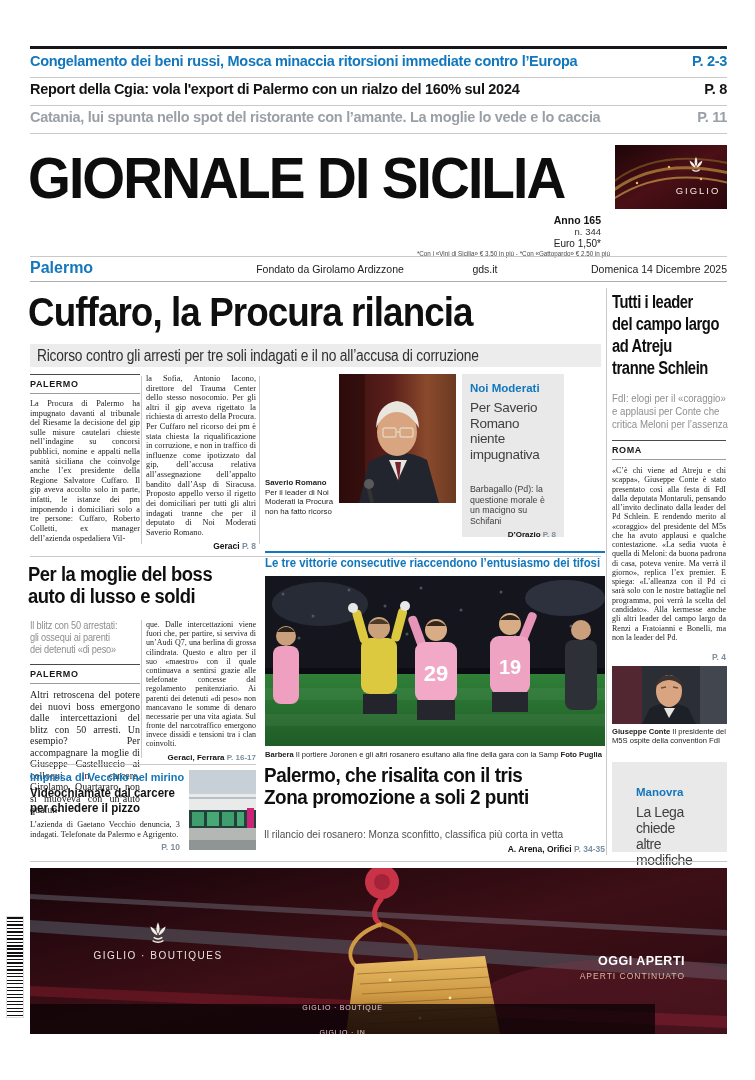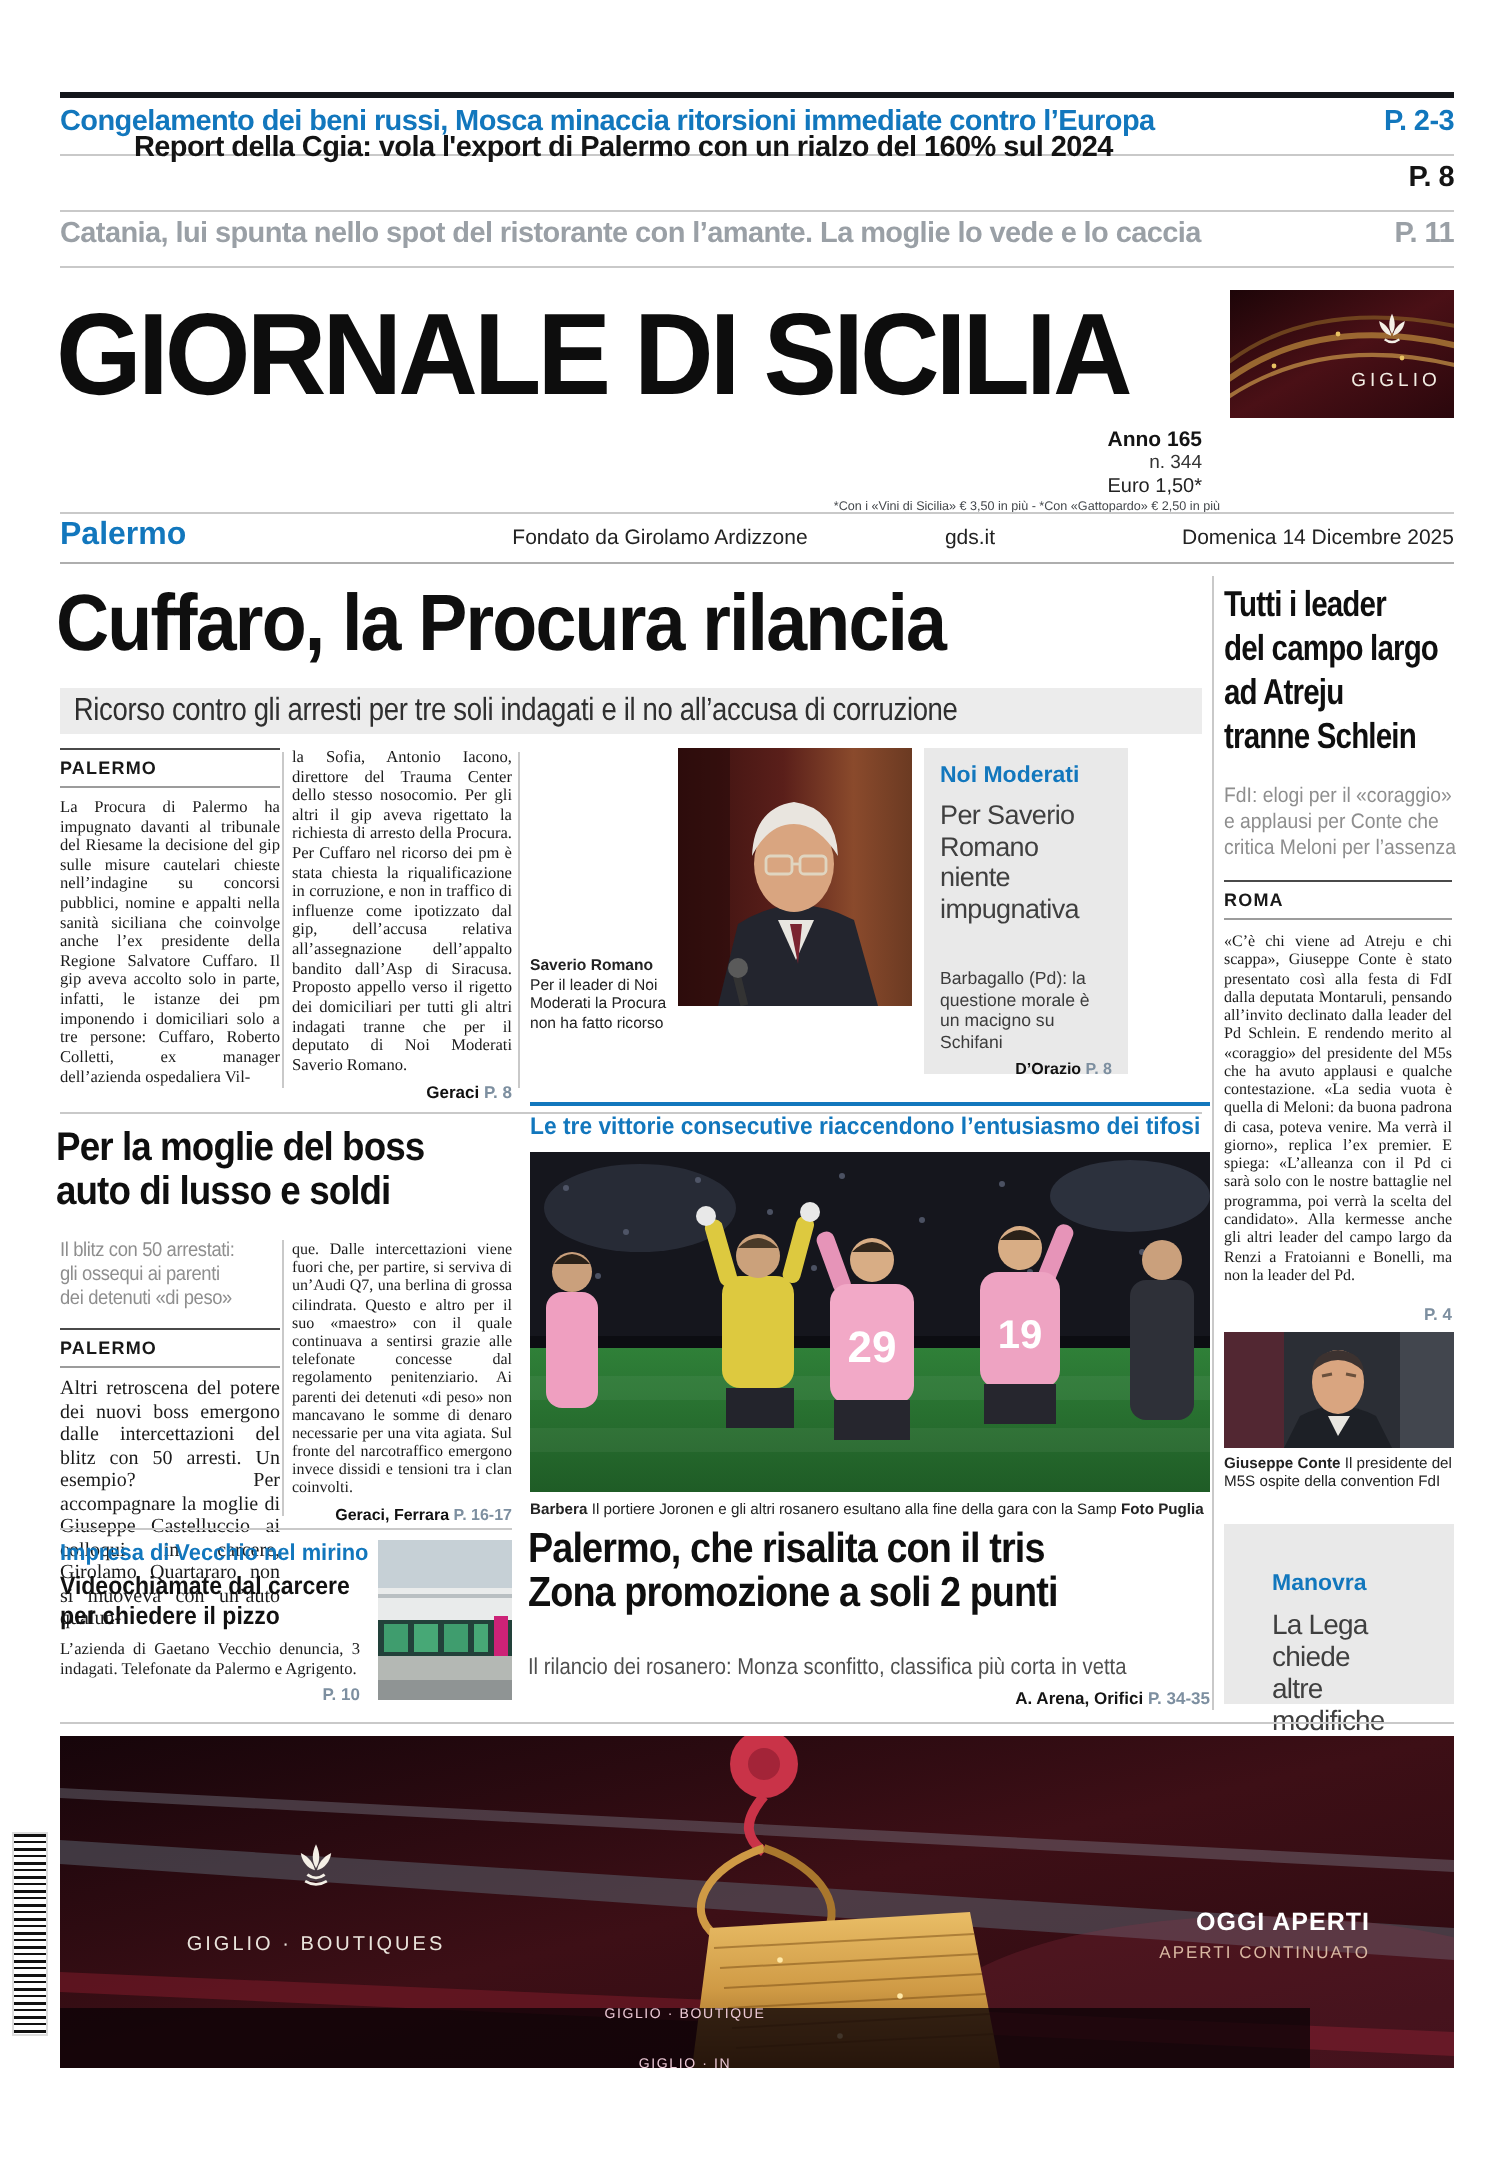--- a/index.html
+++ b/index.html
@@ -22,21 +22,21 @@
 </style>
 </head>
 <body>
 
 <div class="page">
 
   <div class="rule" style="left:30px;top:46px;width:697px;height:3px;background:#14161b;"></div>
   <div class="abs stripline blue" style="left:30px;top:53px;width:630px;">Congelamento dei beni russi, Mosca minaccia ritorsioni immediate contro l’Europa</div>
   <div class="abs stripline blue" style="left:647px;top:53px;width:80px;text-align:right;">P. 2-3</div>
   <div class="rule" style="left:30px;top:77px;width:697px;height:1px;"></div>
-  <div class="abs stripline" style="left:30px;top:66px;width:630px;color:#141414;margin-left:37px;">Report della Cgia: vola l'export di Palermo con un rialzo del 160% sul 2024</div>
+  <div class="abs stripline" style="left:30px;top:81px;width:630px;color:#141414;">Report della Cgia: vola l'export di Palermo con un rialzo del 160% sul 2024</div>
   <div class="abs stripline" style="left:647px;top:81px;width:80px;text-align:right;color:#141414;">P. 8</div>
   <div class="rule" style="left:30px;top:105px;width:697px;height:1px;"></div>
   <div class="abs stripline" style="left:30px;top:109px;width:630px;color:#9aa0a6;">Catania, lui spunta nello spot del ristorante con l’amante. La moglie lo vede e lo caccia</div>
   <div class="abs stripline" style="left:647px;top:109px;width:80px;text-align:right;color:#9aa0a6;">P. 11</div>
   <div class="rule" style="left:30px;top:133px;width:697px;height:1px;"></div>
 
   <div class="abs sfx" style="left:28px;top:144px;width:640px;font-size:58px;font-weight:bold;letter-spacing:-2px;transform:scaleX(.95);color:#0d0d0d;">GIORNALE DI SICILIA</div>
 
   <div class="abs" style="left:615px;top:145px;width:112px;height:64px;overflow:hidden;">
     <svg width="112" height="64" viewBox="0 0 112 64">
@@ -313,21 +313,21 @@
         <circle cx="390" cy="150" r="1.4" fill="#ffe9a8"></circle>
     </svg>
     <div class="abs" style="left:58px;top:52px;width:140px;text-align:center;">
       <svg width="26" height="26" viewBox="0 0 24 24">
         <path d="M12 2 C14 6 14 10 12 13 C10 10 10 6 12 2 Z" fill="#f4efe6"></path>
         <path d="M5 6 C9 8 11 11 11.5 14 C8 13 5.5 10 5 6 Z" fill="#f4efe6"></path>
         <path d="M19 6 C15 8 13 11 12.5 14 C16 13 18.5 10 19 6 Z" fill="#f4efe6"></path>
         <path d="M8 16 Q12 19 16 16" stroke="#f4efe6" fill="none" stroke-width="1.3"></path>
         <path d="M7 19 Q12 22 17 19" stroke="#f4efe6" fill="none" stroke-width="1.3"></path>
       </svg>
-      <div style="font-size:10px;letter-spacing:1.5px;color:#eae4dc;margin-top:16px;">GIGLIO · BOUTIQUES</div>
+      <div style="font-size:10px;letter-spacing:1.5px;color:#eae4dc;margin-top:0;">GIGLIO · BOUTIQUES</div>
     </div>
     <div class="abs" style="right:42px;top:86px;text-align:right;">
       <div style="font-size:12.5px;font-weight:bold;color:#ffffff;letter-spacing:.5px;">OGGI APERTI</div>
       <div style="font-size:8.5px;color:#d9b8a2;letter-spacing:1px;margin-top:3px;">APERTI CONTINUATO</div>
     </div>
     <div class="abs" style="left:0;bottom:0;width:625px;height:30px;background:rgba(12,3,7,.78);display:flex;align-items:center;padding:0 32px;box-sizing:border-box;gap:18px;flex-direction:column;">
       <span style="font-size:7px;letter-spacing:.8px;color:#ecc9d6;">GIGLIO · BOUTIQUE</span>
       <span style="font-size:7px;letter-spacing:.8px;color:#ecc9d6;">GIGLIO · IN</span>
       <span style="font-size:7px;letter-spacing:.8px;color:#ecc9d6;">GIGLIO · PICCOLO</span>
       <span style="font-size:7px;letter-spacing:.8px;color:#ecc9d6;">GIGLIO · ACCESSORI</span>

